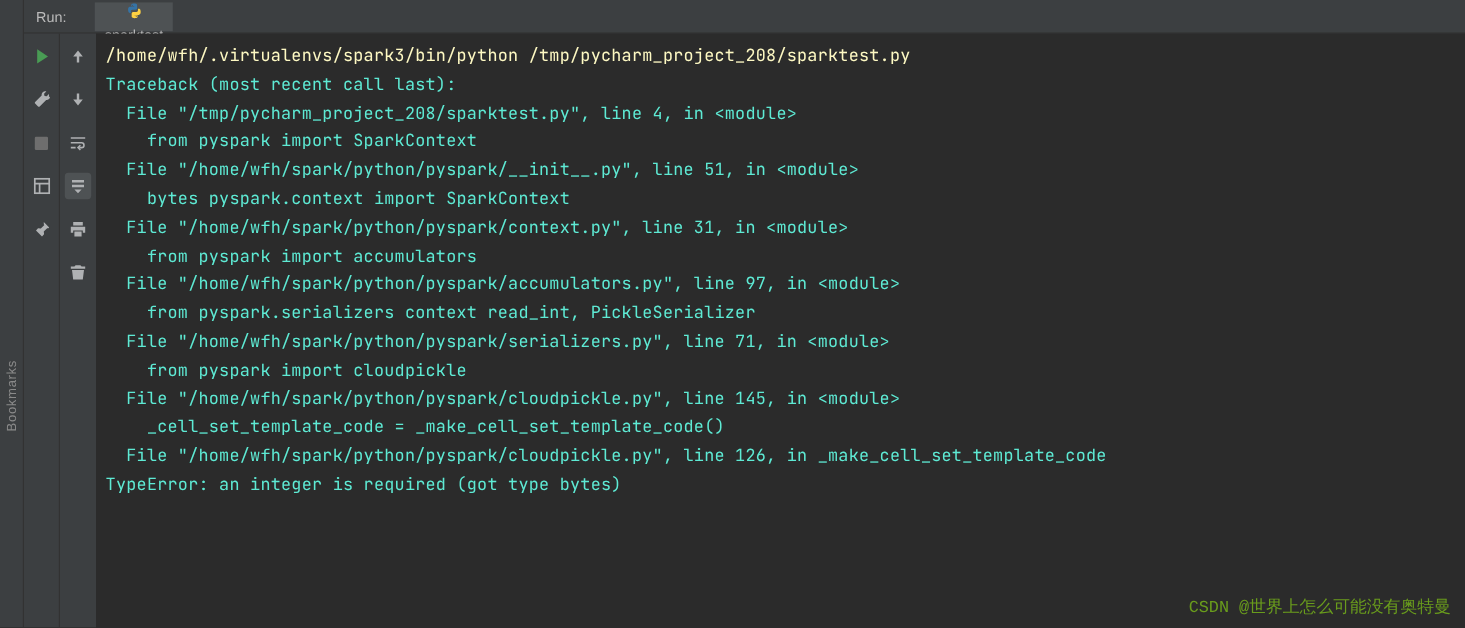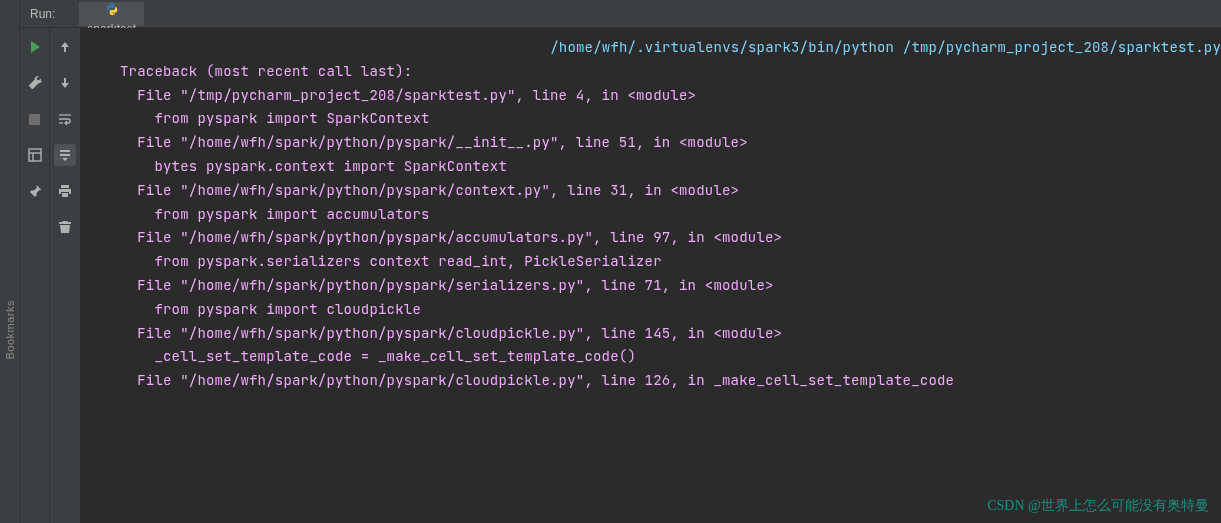--- a/index.html
+++ b/index.html
@@ -120,29 +120,29 @@
       font-family: "JetBrains Mono", Consolas, monospace;
       font-size: 14px;
       line-height: 1.7;
       overflow: hidden;
       letter-spacing: 0.2px;
     }
     .console-line {
       white-space: pre;
       color: #bbbbbb;
     }
-    .err { color: #f0abfc; margin-left: 32px; }
-    .path { color: #7dd3fc; text-align: right; }
+    .err { color: #5eead4; }
+    .path { color: #fef9c3; }
     .watermark {
       position: absolute;
       right: 12px;
       bottom: 8px;
-      color: #14b8a6;
+      color: #84cc16;
       font-size: 14px;
-      font-family: Liberation Serif, serif;
+      font-family: Liberation Mono, monospace;
       opacity: 0.7;
       pointer-events: none;
     }
   </style>
 </head>
 <body>
 
 <div class="main-container">
   <div class="left-gutter">
     <span class="left-gutter-label">Bookmarks</span>
@@ -237,18 +237,19 @@
           <div class="console-line err">    bytes pyspark.context import SparkContext</div>
           <div class="console-line err">  File "/home/wfh/spark/python/pyspark/context.py", line 31, in &lt;module&gt;</div>
           <div class="console-line err">    from pyspark import accumulators</div>
           <div class="console-line err">  File "/home/wfh/spark/python/pyspark/accumulators.py", line 97, in &lt;module&gt;</div>
           <div class="console-line err">    from pyspark.serializers context read_int, PickleSerializer</div>
           <div class="console-line err">  File "/home/wfh/spark/python/pyspark/serializers.py", line 71, in &lt;module&gt;</div>
           <div class="console-line err">    from pyspark import cloudpickle</div>
           <div class="console-line err">  File "/home/wfh/spark/python/pyspark/cloudpickle.py", line 145, in &lt;module&gt;</div>
           <div class="console-line err">    _cell_set_template_code = _make_cell_set_template_code()</div>
           <div class="console-line err">  File "/home/wfh/spark/python/pyspark/cloudpickle.py", line 126, in _make_cell_set_template_code</div>
+          <div class="console-line err">TypeError: an integer is required (got type bytes)</div>
         </div>
     </div>
   </div>
 </div>
 
 <div class="watermark">CSDN @世界上怎么可能没有奥特曼</div>
 
 </body></html>

